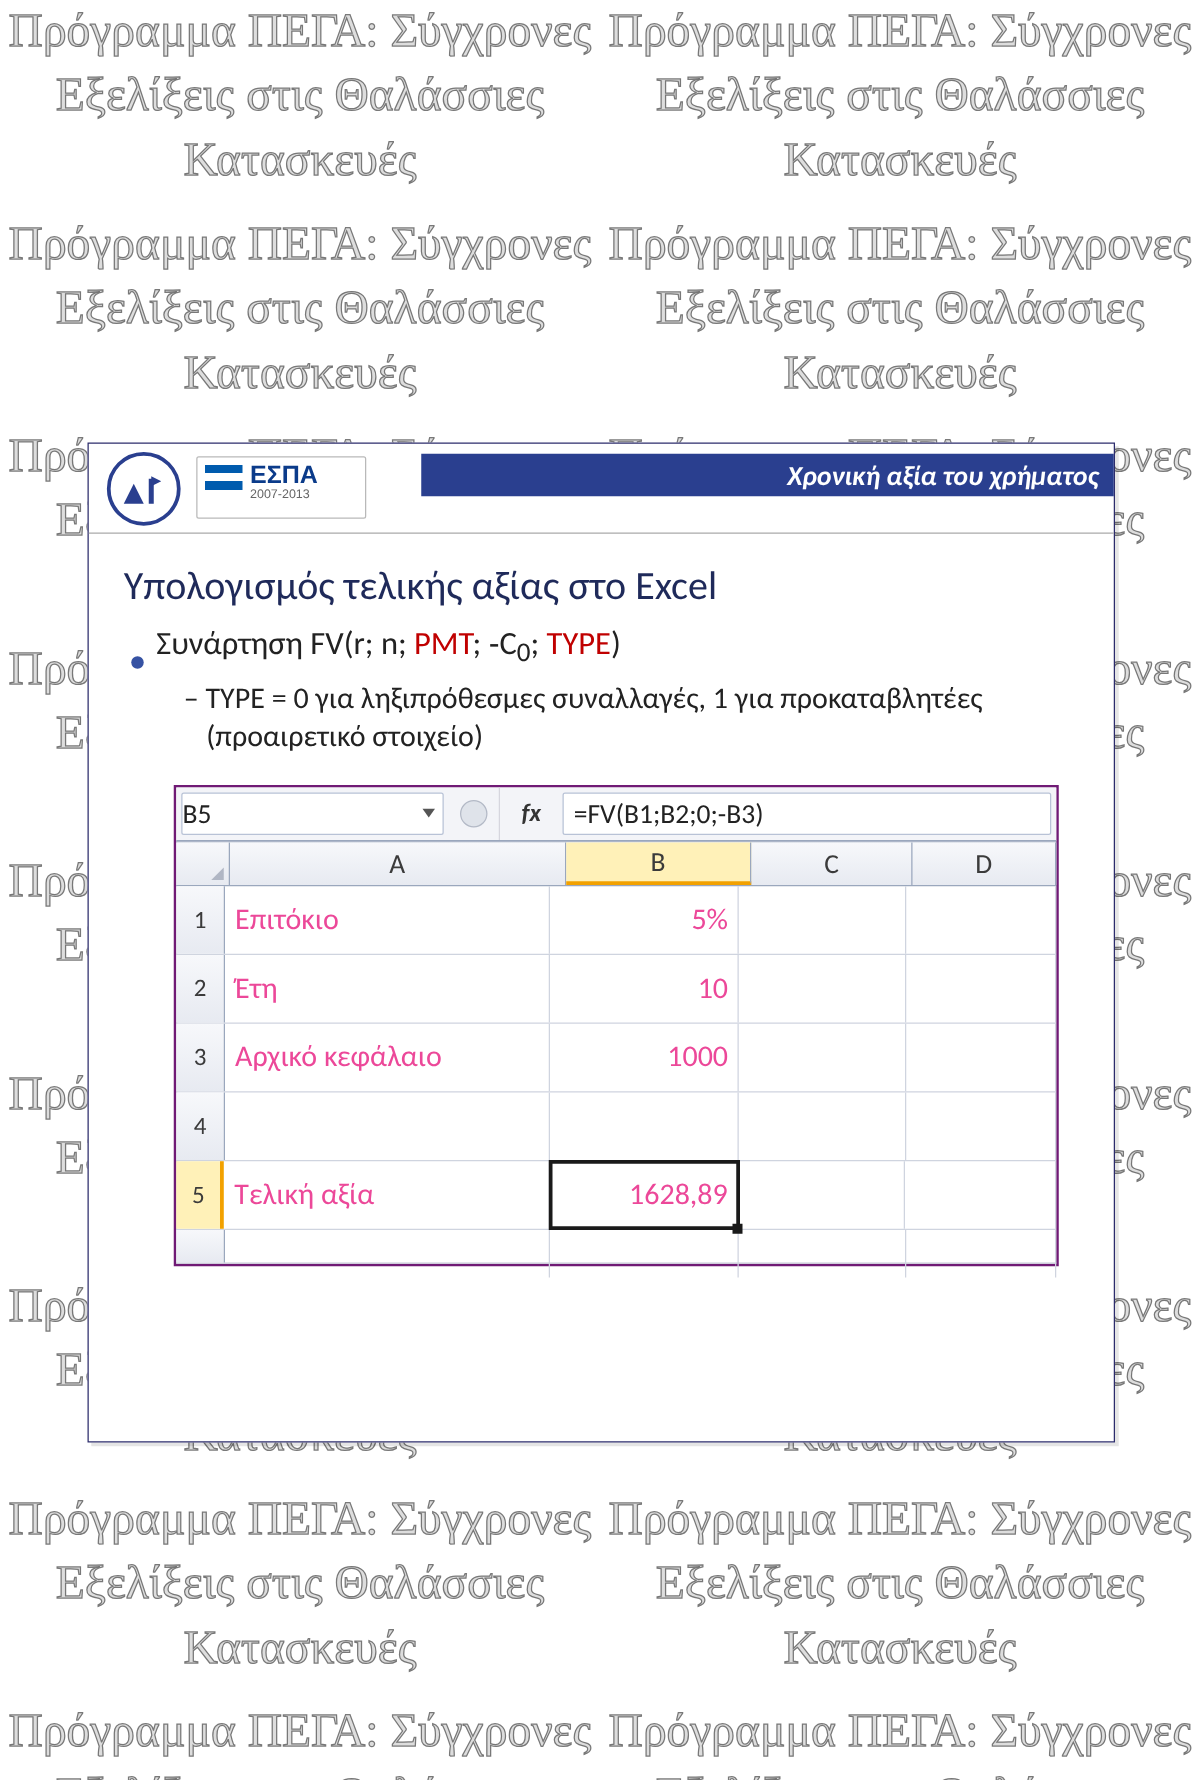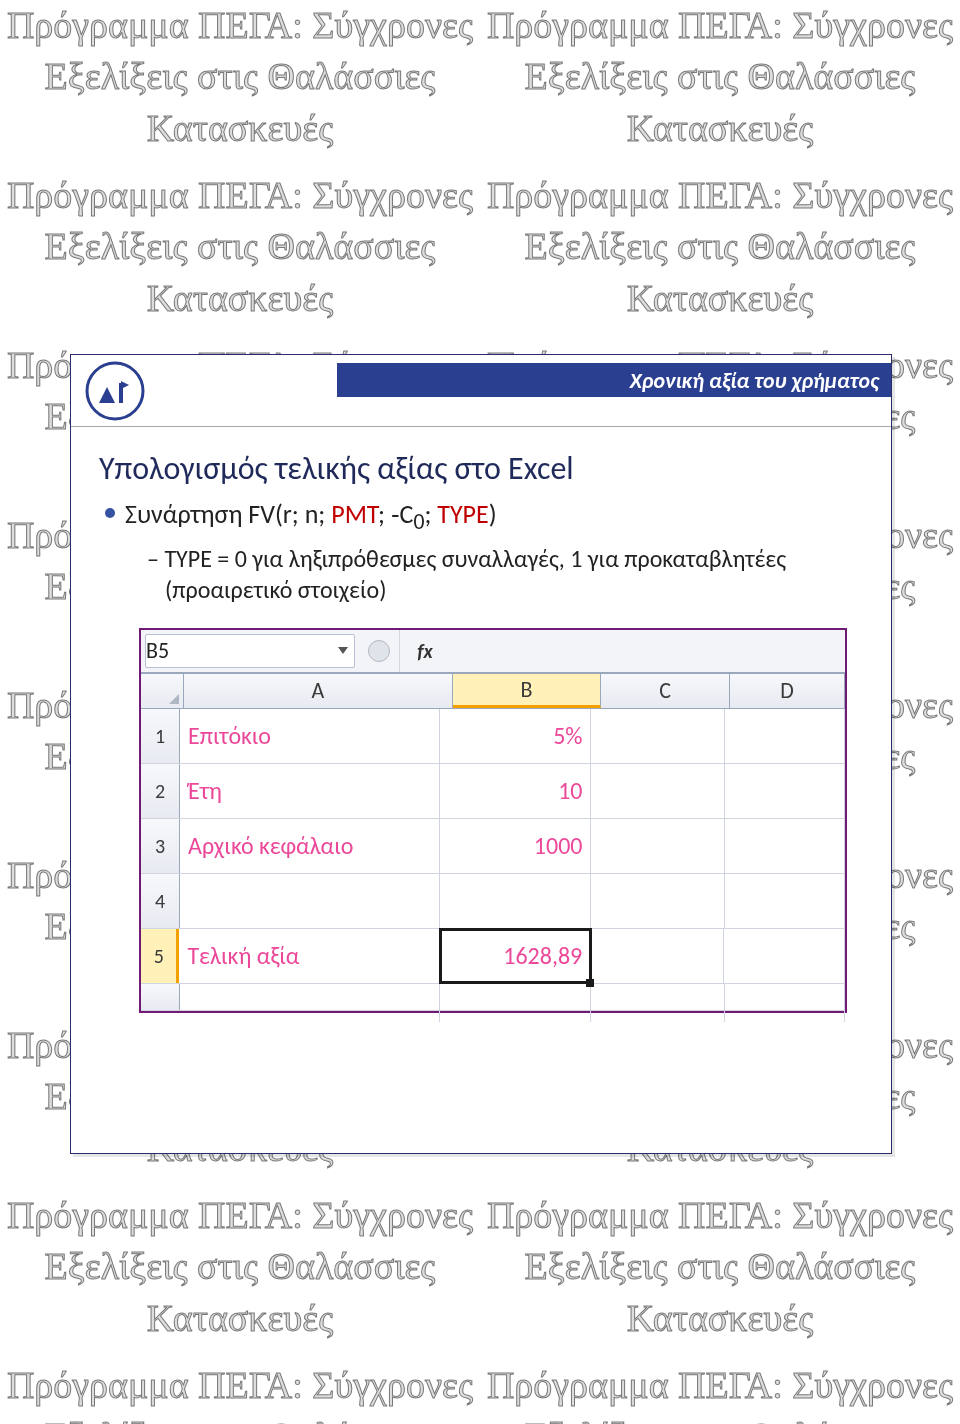--- a/index.html
+++ b/index.html
@@ -13,21 +13,21 @@
   .hdr .logo{position:absolute;left:8px;top:4px;width:72px;height:64px}
   .hdr .espa{position:absolute;left:86px;top:10px;width:134px;height:48px;border:1px solid #b9b9b9;background:#fff;border-radius:2px}
   .hdr .espa .flag{position:absolute;left:6px;top:6px;width:30px;height:20px;background:linear-gradient(#005bae 0 33%,#fff 33% 66%,#005bae 66% 100%)}
   .hdr .espa .txt1{position:absolute;left:42px;top:3px;font:bold 20px Arial,sans-serif;color:#0b3b8a}
   .hdr .espa .txt2{position:absolute;left:42px;top:24px;font:10px Arial,sans-serif;color:#666}
   .hdr .bar{position:absolute;right:0;top:8px;height:34px;background:#2a3f8f;color:#fff;padding:0 12px;display:flex;align-items:center;
             font:italic 700 22px Calibri,Arial,sans-serif;width:530px;justify-content:flex-end}
   .hdr .line{position:absolute;left:0;right:0;bottom:0;height:1px;background:#aaa}
   .body{padding:22px 18px 0 28px;font-family:Calibri,Arial,sans-serif;color:#222}
   .title{font-size:32px;font-weight:400;color:#1f2a5a;margin-bottom:10px}
-  .bullet{display:flex;align-items:flex-start;margin:2px 0 6px 6px}
+  .bullet{display:flex;align-items:flex-end;margin:2px 0 6px 6px}
   .bullet .dot{width:10px;height:10px;border-radius:50%;background:#3652a3;margin:10px 10px 0 0;flex:0 0 auto}
   .bullet .t{font-size:26px;line-height:1.25}
   .bullet .t .pmt{color:#c00000}
   .bullet .t .type{color:#c00000}
   .sub{margin:8px 0 8px 48px;text-indent:-18px;padding-left:18px;font-size:24px;line-height:1.3;color:#222}
   .sub::before{content:"– ";}
   .sub .c0 sub{font-size:14px}
   
   .excel{margin:22px 14px 0 40px;border:2px solid #701a75;width:704px;box-shadow:0 0 0 1px #e6e6e6 inset;font-family:Calibri,Arial,sans-serif}
   .excel .fbar{display:flex;height:42px;border-bottom:1px solid #9aa7bd;background:#f3f4f8}
@@ -81,20 +81,25 @@
   <div class="card">
     <div class="hdr">
       <div class="logo">
         <svg viewBox="0 0 72 64">
           <circle cx="36" cy="32" r="28" fill="#fff" stroke="#2a3f8f" stroke-width="3"></circle>
           <path d="M20 44 L28 28 L36 44 Z" fill="#2a3f8f"></path>
           <rect x="40" y="24" width="4" height="20" fill="#2a3f8f"></rect>
           <path d="M42 22 l8 4 l-8 4 z" fill="#2a3f8f"></path>
         </svg>
       </div>
+      <div class="espa">
+        <div class="flag"></div>
+        <div class="txt1">ΕΣΠΑ</div>
+        <div class="txt2">2007-2013</div>
+      </div>
       <div class="bar">
         <span>Χρονική αξία του χρήματος</span>
       </div>
       <div class="line"></div>
     </div>
 
     <div class="body">
       <div class="title">Υπολογισμός τελικής αξίας στο Excel</div>
 
       <div class="bullet">
@@ -111,20 +116,23 @@
       <div class="excel">
         <div class="fbar">
           <div class="namebox">
             <span>B5</span>
             <span class="dd"></span>
           </div>
           <div class="fx">
             <div class="cir"></div>
           </div>
           <div class="fxlabel">fx</div>
+          <div class="formula">
+            <span>=FV(B1;B2;0;-B3)</span>
+          </div>
         </div>
         <div class="grid">
           <div class="ghdr">
             <div class="corner"></div>
             <div class="ch cA">A</div>
             <div class="ch cB sel">B</div>
             <div class="ch cC">C</div>
             <div class="ch cD">D</div>
           </div>
 

